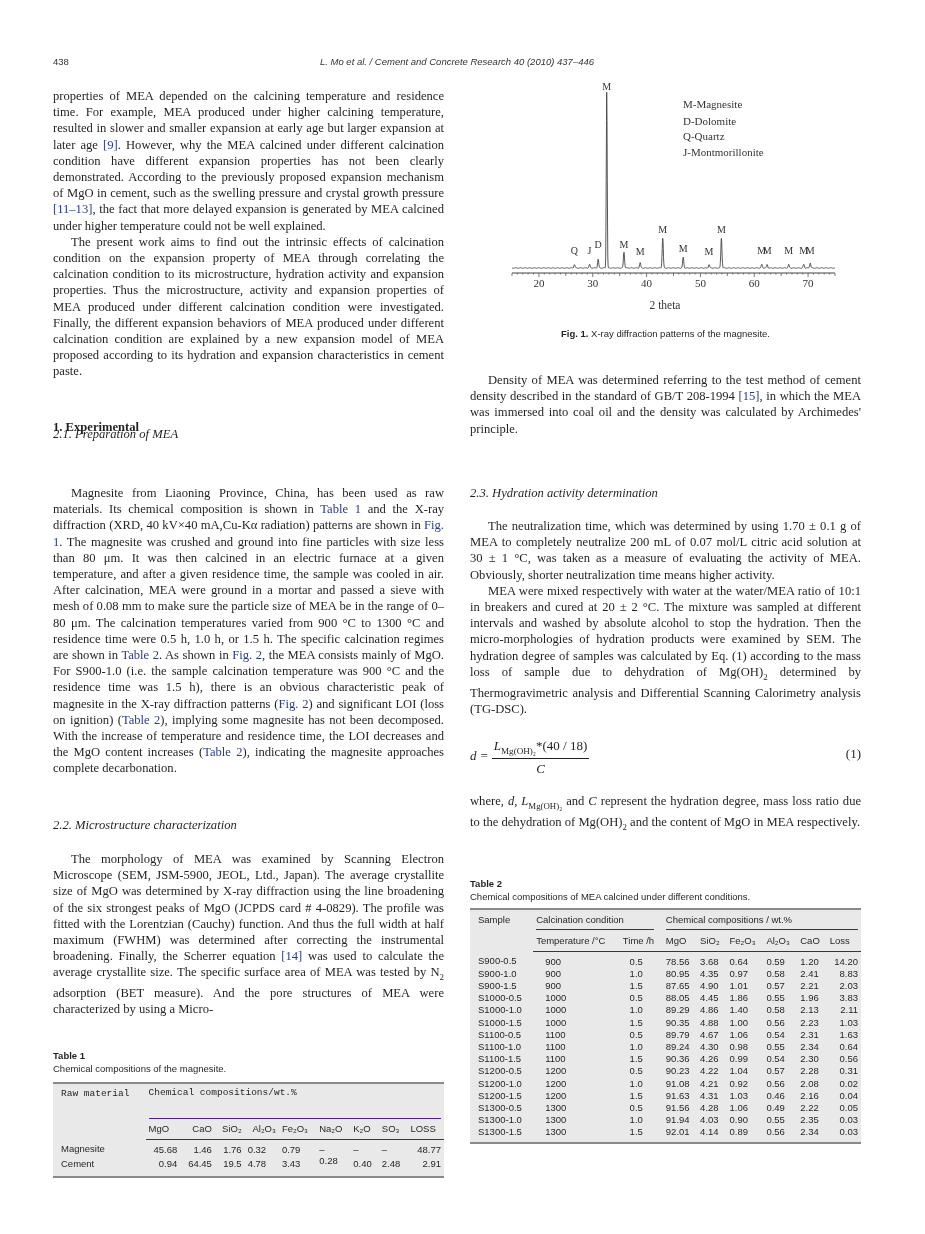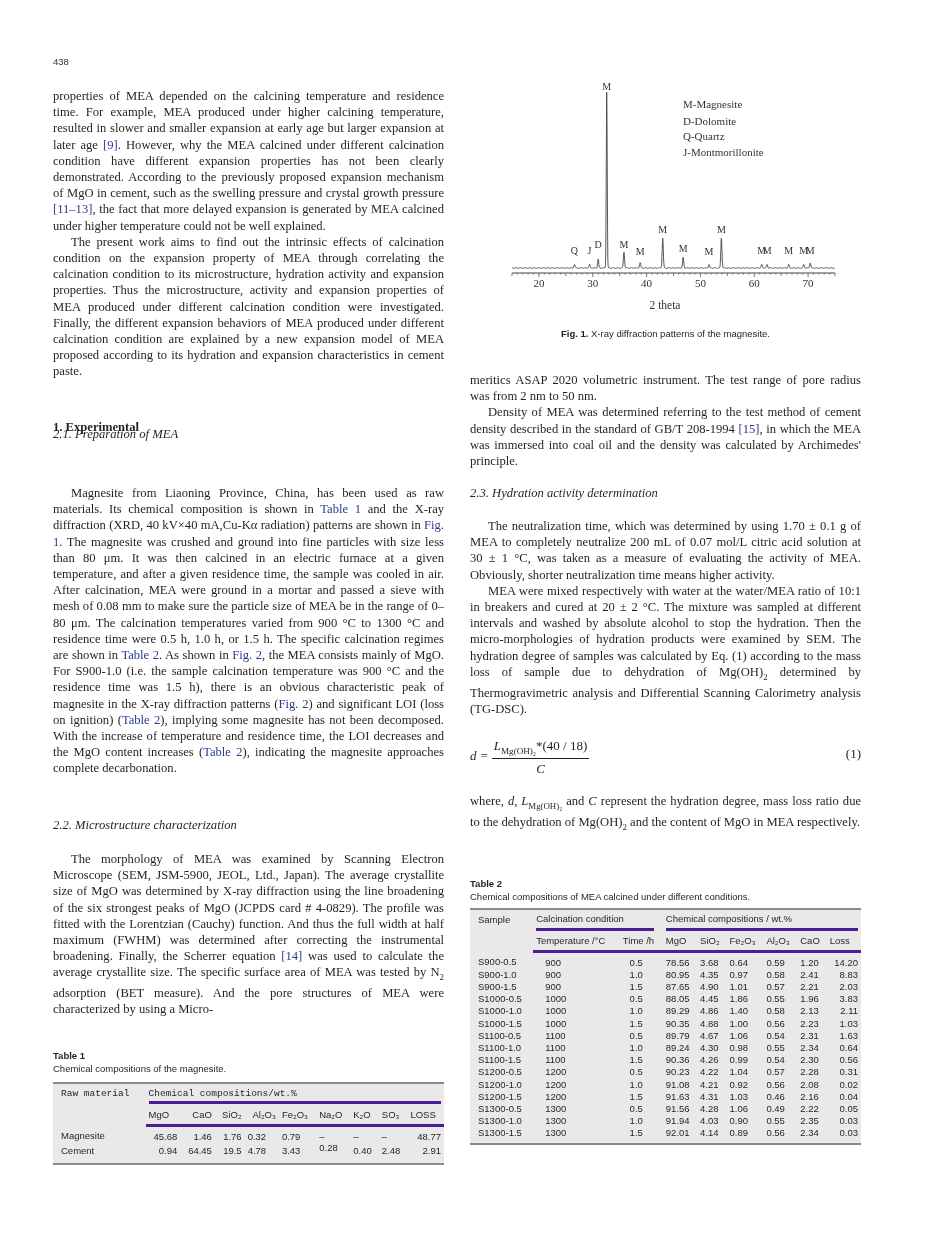--- a/index.html
+++ b/index.html
@@ -17,34 +17,35 @@
   h3.sub { font-family:"Liberation Serif",serif; font-weight:normal; font-style:italic; font-size:12.6px; margin:0; position:absolute; }
   .figcap { position:absolute; font-family:"Liberation Sans",sans-serif; font-size:9.5px; color:#231f20; text-align:center; }
   .figcap b { font-weight:bold; }
   .tcap { position:absolute; font-family:"Liberation Sans",sans-serif; font-size:9.5px; line-height:13px; }
   .tcap b { font-weight:bold; display:block; }
   table.dt { position:absolute; border-collapse:collapse; background:#e9e9ea;
              font-family:"Liberation Sans",sans-serif; font-size:9.5px; color:#231f20; }
   table.dt td, table.dt th { font-weight:normal; padding:0 3px; white-space:nowrap; text-align:left; }
   table.dt .top { border-top:2px solid #8a8a8a; }
   table.dt .bot { border-bottom:2px solid #8a8a8a; }
-  table.dt .uline { border-bottom:3px solid #4c1d95; }
+  table.dt .uline { border-bottom:1px solid #4c1d95; }
   table.dt .r { text-align:right; }
   .eq { position:absolute; font-family:"Liberation Serif",serif; font-size:13px; }
   .frac { display:inline-block; vertical-align:middle; text-align:center; }
   .frac .num { display:block; border-bottom:1px solid #231f20; padding:0 2px 2px; }
   .frac .den { display:block; padding-top:2px; font-style:italic; }
   sub { font-size:70%; }
   .chart { position:absolute; left:505px; top:82px; width:335px; height:235px; }
 </style>
 </head>
 <body>
 
 <div class="hdr">
   <span class="pg">438</span>
+  <span class="jr">L. Mo et al. / Cement and Concrete Research 40 (2010) 437–446</span>
 </div>
 
 <div class="col" style="left:53px; top:88px; width:391px;">
   <p class="noind"><span>properties of MEA depended on the calcining temperature and residence time. For example, MEA produced under higher calcining temperature, resulted in slower and smaller expansion at early age but larger expansion at later age </span><span class="lnk">[9]</span><span>. However, why the MEA calcined under different calcination condition have different expansion properties has not been clearly demonstrated. According to the previously proposed expansion mechanism of MgO in cement, such as the swelling pressure and crystal growth pressure </span><span class="lnk">[11–13]</span><span>, the fact that more delayed expansion is generated by MEA calcined under higher temperature could not be well explained.</span></p>
   <p>The present work aims to find out the intrinsic effects of calcination condition on the expansion property of MEA through correlating the calcination condition to its microstructure, hydration activity and expansion properties. Thus the microstructure, activity and expansion properties of MEA produced under different calcination condition were investigated. Finally, the different expansion behaviors of MEA produced under different calcination condition are explained by a new expansion model of MEA proposed according to its hydration and expansion characteristics in cement paste.</p>
 </div>
 
 <h2 class="sec" style="left:53px; top:420px;">1. Experimental</h2>
 <h3 class="sub" style="left:53px; top:427px;font-style:italic;">2.1. Preparation of MEA</h3>
 
@@ -60,21 +61,21 @@
 
 <div class="tcap" style="left:53px; top:1049px; width:391px;">
   <b>Table 1</b>
   <span>Chemical compositions of the magnesite.</span>
 </div>
 <table class="dt" style="left:53px; top:1082px; width:391px;">
   <tbody>
       <tr style="height:22px;font-family:Liberation Mono, monospace;">
     <td class="top" rowspan="2" style="vertical-align:top; padding-top:4px; padding-left:8px;">Raw material</td>
     <td class="top" colspan="9" style="padding-top:3px;">
-          <div class="uline" style="padding-bottom:2px;">Chemical compositions/wt.%</div>
+          <div class="uline" style="padding-bottom:20px;">Chemical compositions/wt.%</div>
         </td>
   </tr>
   <tr style="height:20px;" id="t1-head">
         <td class="uline">MgO</td>
         <td class="uline r">CaO</td>
         <td class="uline r">SiO₂</td>
         <td class="uline r">Al₂O₃</td>
         <td class="uline">Fe₂O₃</td>
         <td class="uline">Na₂O</td>
         <td class="uline">K₂O</td>
@@ -203,21 +204,20 @@
     <text x="178" y="58">Q-Quartz</text>
     <text x="178" y="74">J-Montmorillonite</text>
   </g>
   <text x="160" y="227" font-family="Liberation Serif, serif" font-size="11.5" fill="#333" text-anchor="middle">2 theta</text>
 </svg>
 <div class="figcap" style="left:470px; top:328px; width:391px;">
   <b>Fig. 1.</b><span> X-ray diffraction patterns of the magnesite.</span>
 </div>
 
 <div class="col" style="left:470px; top:372px; width:391px;">
-  <p class="noind">meritics ASAP 2020 volumetric instrument. The test range of pore radius was from 2 nm to 50 nm.</p>
   <p><span>Density of MEA was determined referring to the test method of cement density described in the standard of GB/T 208-1994 </span><span class="lnk">[15]</span><span>, in which the MEA was immersed into coal oil and the density was calculated by Archimedes' principle.</span></p>
 </div>
 
 <h3 class="sub" style="left:470px; top:486px;">2.3. Hydration activity determination</h3>
 
 <div class="col" style="left:470px; top:518px; width:391px;">
   <p>The neutralization time, which was determined by using 1.70 ± 0.1 g of MEA to completely neutralize 200 mL of 0.07 mol/L citric acid solution at 30 ± 1 °C, was taken as a measure of evaluating the activity of MEA. Obviously, shorter neutralization time means higher activity.</p>
   <p><span>MEA were mixed respectively with water at the water/MEA ratio of 10:1 in breakers and cured at 20 ± 2 °C. The mixture was sampled at different intervals and washed by absolute alcohol to stop the hydration. Then the micro-morphologies of hydration products were examined by SEM. The hydration degree of samples was calculated by Eq. (1) according to the mass loss of sample due to dehydration of Mg(OH)</span><sub>2</sub><span> determined by Thermogravimetric analysis and Differential Scanning Calorimetry analysis (TG-DSC).</span></p>
 </div>
 

